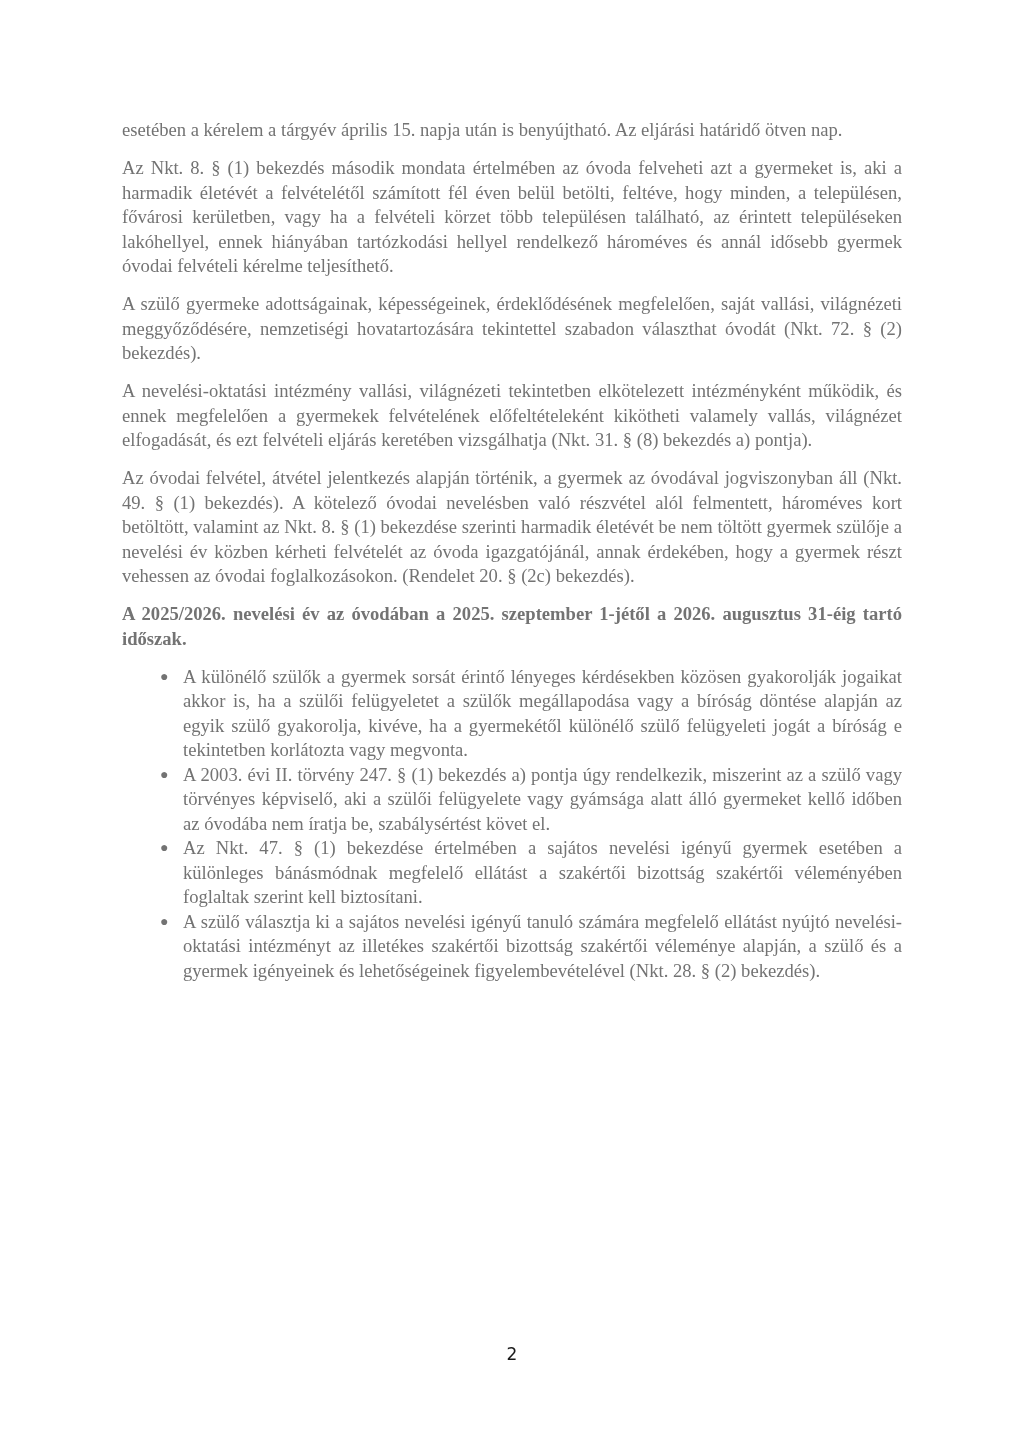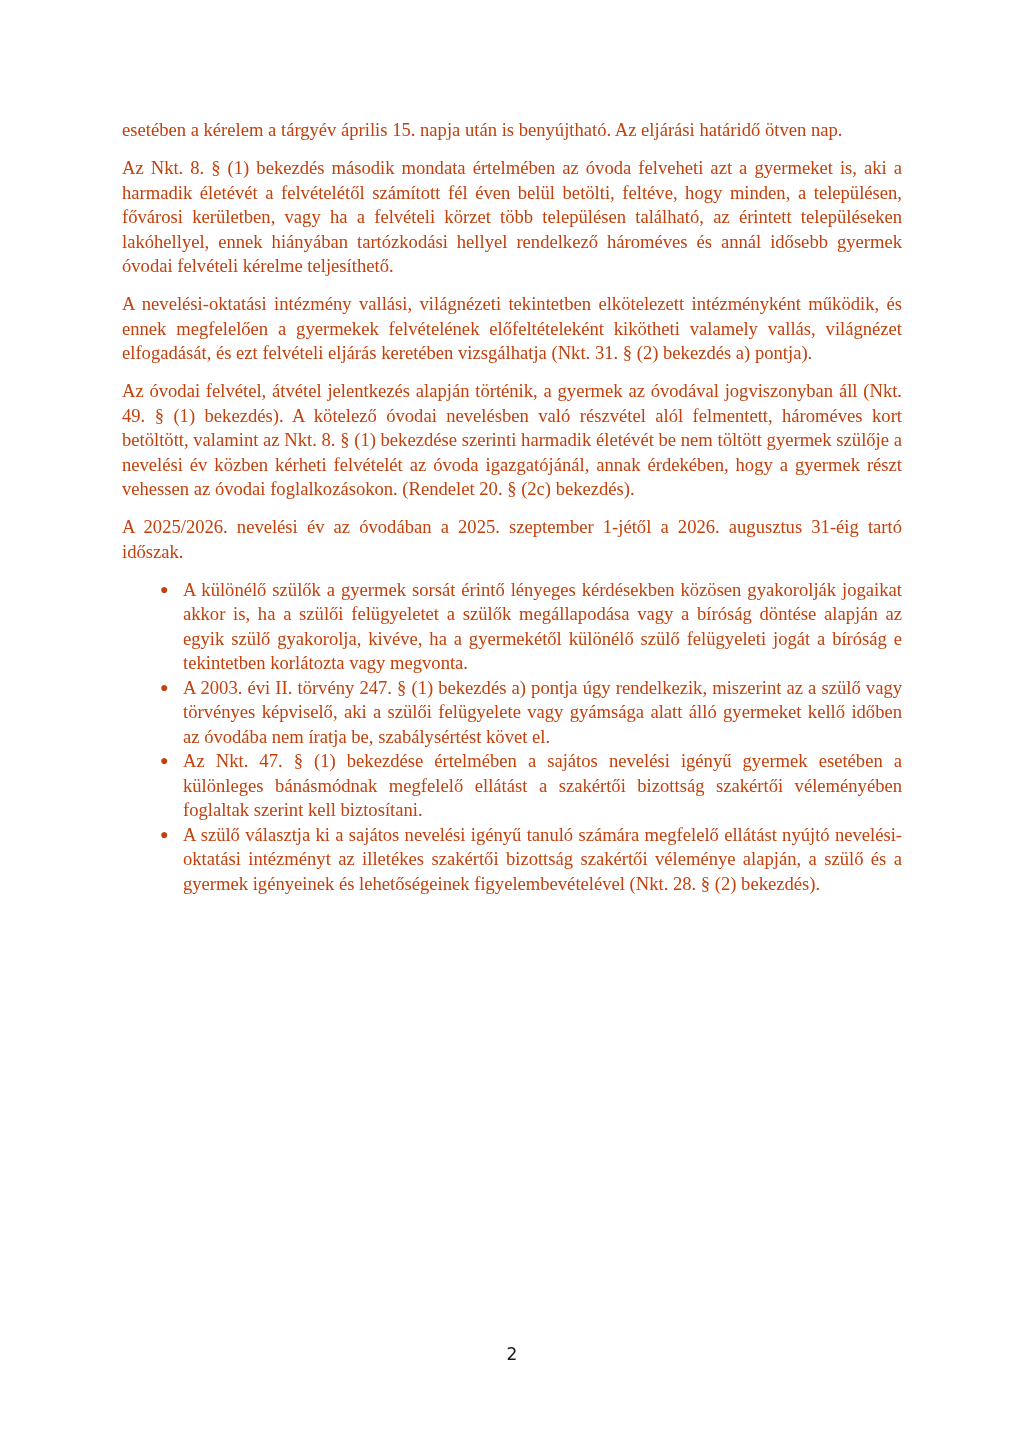--- a/index.html
+++ b/index.html
@@ -1,40 +1,41 @@
 <!DOCTYPE html>
 <html><head>
   <meta charset="utf-8">
   <style>
     html, body { margin: 0; padding: 0; background: #ffffff; }
     body { width: 1024px; height: 1448px; position: relative; overflow: hidden; }
     .page {
       position: absolute; left: 122px; top: 118px; width: 780px;
       font-family: "Liberation Serif", serif; font-size: 18.6px;
-      line-height: 24.5px; color: #c2410c;
+      line-height: 24.5px; color: #737373;
     }
     .para { margin: 0 0 13.5px 0; text-align: justify; text-align-last: left; hyphens: none; }
-    .para.bold { font-weight: normal; }
+    .para.bold { font-weight: bold; }
     ul.bullets { list-style: none; margin: 0; padding: 0 0 0 61px; }
     ul.bullets li { position: relative; text-align: justify; margin: 0; }
     ul.bullets li .bullet {
       position: absolute; left: -23px; top: 0; font-size: 14px;
     }
     .page-number {
       position: absolute; left: 0; width: 1024px; top: 1344px; text-align: center;
       font-family: "DejaVu Sans", sans-serif; font-size: 17px; color: #1a1a1a;
     }
   </style>
 </head>
 <body>
 
 <div class="page">
   <p class="para">esetében a kérelem a tárgyév április 15. napja után is benyújtható. Az eljárási határidő ötven nap.</p>
   <p class="para">Az Nkt. 8. § (1) bekezdés második mondata értelmében az óvoda felveheti azt a gyermeket is, aki a harmadik életévét a felvételétől számított fél éven belül betölti, feltéve, hogy minden, a településen, fővárosi kerületben, vagy ha a felvételi körzet több településen található, az érintett településeken lakóhellyel, ennek hiányában tartózkodási hellyel rendelkező hároméves és annál idősebb gyermek óvodai felvételi kérelme teljesíthető.</p>
-  <p class="para">A nevelési-oktatási intézmény vallási, világnézeti tekintetben elkötelezett intézményként működik, és ennek megfelelően a gyermekek felvételének előfeltételeként kikötheti valamely vallás, világnézet elfogadását, és ezt felvételi eljárás keretében vizsgálhatja (Nkt. 31. § (2) bekezdés a) pontja).</p>
+  <p class="para">A szülő gyermeke adottságainak, képességeinek, érdeklődésének megfelelően, saját vallási, világnézeti meggyőződésére, nemzetiségi hovatartozására tekintettel szabadon választhat óvodát (Nkt. 72. § (2) bekezdés).</p>
+  <p class="para">A nevelési-oktatási intézmény vallási, világnézeti tekintetben elkötelezett intézményként működik, és ennek megfelelően a gyermekek felvételének előfeltételeként kikötheti valamely vallás, világnézet elfogadását, és ezt felvételi eljárás keretében vizsgálhatja (Nkt. 31. § (8) bekezdés a) pontja).</p>
   <p class="para">Az óvodai felvétel, átvétel jelentkezés alapján történik, a gyermek az óvodával jogviszonyban áll (Nkt. 49. § (1) bekezdés). A kötelező óvodai nevelésben való részvétel alól felmentett, hároméves kort betöltött, valamint az Nkt. 8. § (1) bekezdése szerinti harmadik életévét be nem töltött gyermek szülője a nevelési év közben kérheti felvételét az óvoda igazgatójánál, annak érdekében, hogy a gyermek részt vehessen az óvodai foglalkozásokon. (Rendelet 20. § (2c) bekezdés).</p>
   <p class="para bold">A 2025/2026. nevelési év az óvodában a 2025. szeptember 1-jétől a 2026. augusztus 31-éig tartó időszak.</p>
 
   <ul class="bullets">
     <li>
       <span class="bullet">●</span>
       <span>A különélő szülők a gyermek sorsát érintő lényeges kérdésekben közösen gyakorolják jogaikat akkor is, ha a szülői felügyeletet a szülők megállapodása vagy a bíróság döntése alapján az egyik szülő gyakorolja, kivéve, ha a gyermekétől különélő szülő felügyeleti jogát a bíróság e tekintetben korlátozta vagy megvonta.</span>
     </li>
     <li>
       <span class="bullet">●</span>

